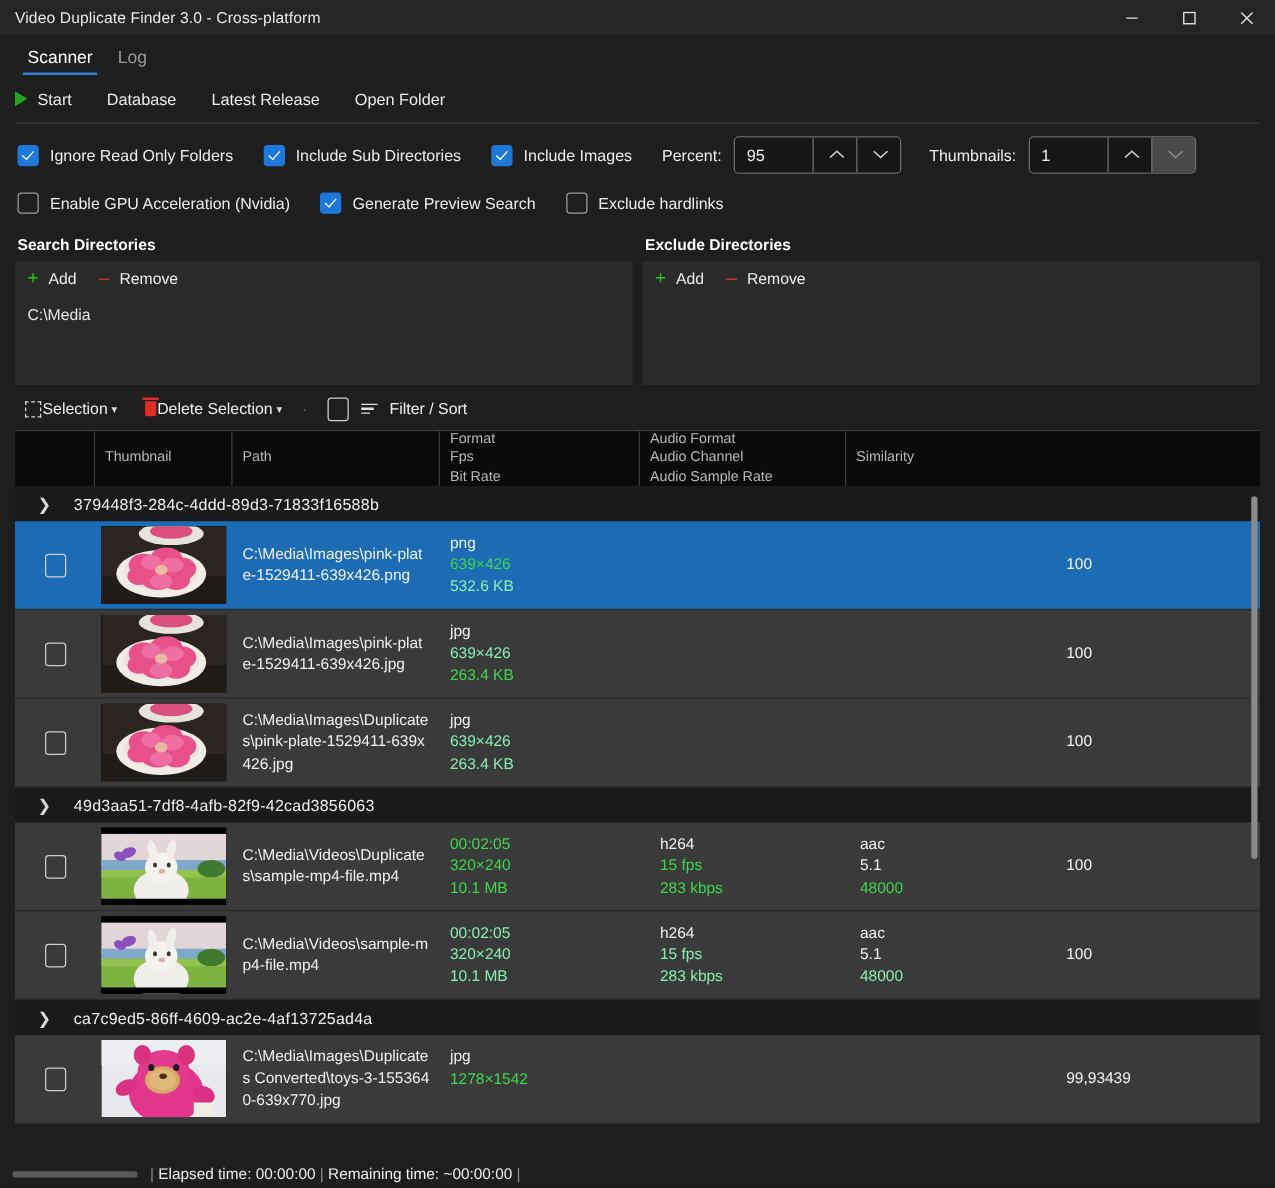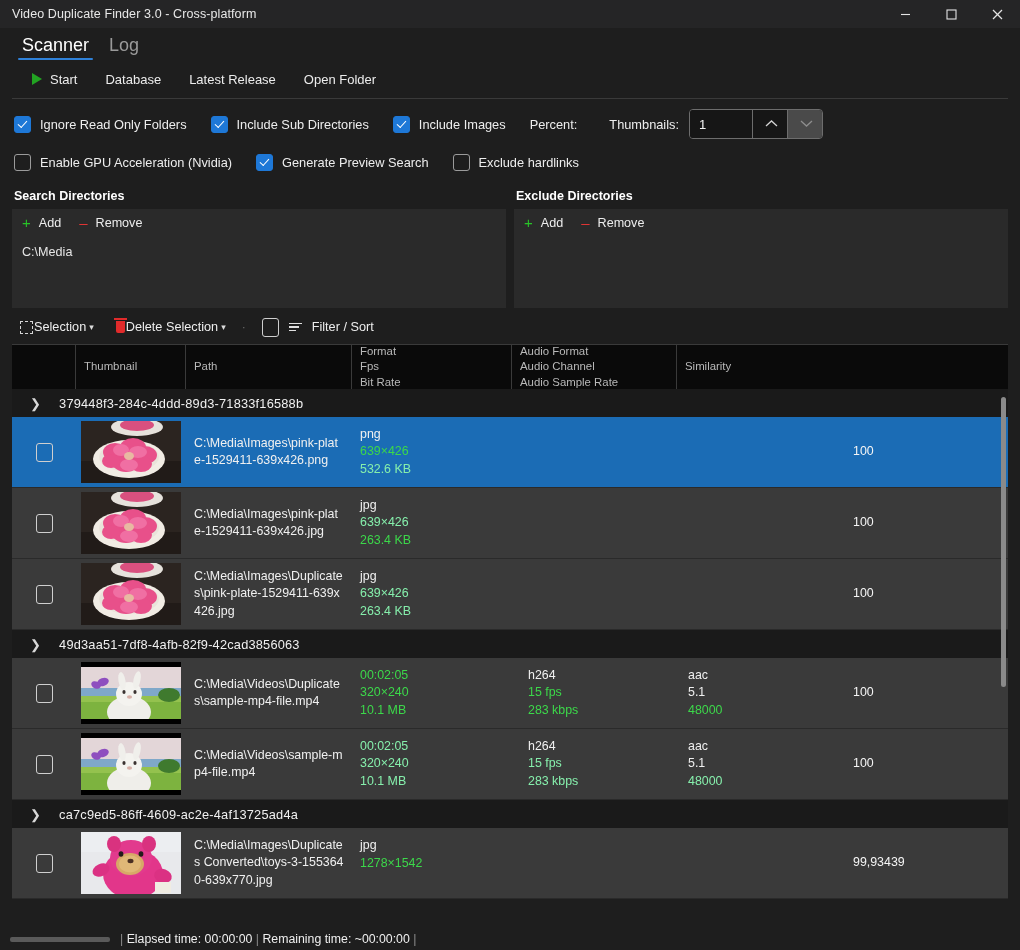--- a/index.html
+++ b/index.html
@@ -20,29 +20,29 @@
   .titlebar .title { font-size: 12.5px; color: #e8e8e8; letter-spacing: .1px; }
   .wincontrols { margin-left: auto; display: flex; height: 28px; }
   .wincontrols div {
     width: 46px; height: 28px; display: flex; align-items: center; justify-content: center;
     font-size: 12px; color: #e4e4e4;
   }
 
   
   .tabbar { height: 34px; background: #1e1e1e; display: flex; align-items: stretch; padding-left: 12px; }
   .tab { padding: 0 10px; display: flex; align-items: center; position: relative;
-         font-size: 18px; color: #9a9a9a; justify-content: flex-end; }
+         font-size: 14px; color: #9a9a9a; justify-content: flex-end; }
   .tab.active { color: #ffffff; }
   .tab.active::after {
     content: ""; position: absolute; left: 6px; right: 6px; bottom: 2px;
     height: 2px; background: #2f81d8; border-radius: 1px;
   }
 
   
-  .actionbar { height: 34px; background: #1e1e1e; display: flex; padding-left: 20px; gap: 4px; }
+  .actionbar { height: 34px; background: #1e1e1e; display: flex; gap: 4px; }
   .actionbtn { display: flex; align-items: center; gap: 8px; padding: 4px 12px; font-size: 13px; color: #ececec; }
   .play-tri {
     width: 0; height: 0; border-left: 10px solid #22a322;
     border-top: 6px solid transparent; border-bottom: 6px solid transparent;
   }
 
   .hr { height: 1px; background: #3a3a3a; margin: 2px 12px 0 12px; }
 
   
   .options { padding: 10px 14px 4px 14px; }
@@ -209,20 +209,37 @@
     <div class="cbwrap">
       <span class="cb on"></span>
       <span class="cblabel">Include Sub Directories</span>
     </div>
     <div class="cbwrap">
       <span class="cb on"></span>
       <span class="cblabel">Include Images</span>
     </div>
 
     <span class="fieldlabel">Percent:</span>
+    <div class="spinner">
+      <div class="val">95</div>
+      <div class="btn">
+        <span class="chev">
+          <svg width="13" height="9" viewBox="0 0 13 9">
+              <polyline points="1,7 6.5,2 12,7" fill="none" stroke="#d2d2d2" stroke-width="1.3"></polyline>
+            </svg>
+        </span>
+      </div>
+      <div class="btn">
+        <span class="chev">
+          <svg width="13" height="9" viewBox="0 0 13 9">
+              <polyline points="1,2 6.5,7 12,2" fill="none" stroke="#d2d2d2" stroke-width="1.3"></polyline>
+            </svg>
+        </span>
+      </div>
+    </div>
 
     <span class="fieldlabel" style="margin-left:22px">Thumbnails:</span>
     <div class="spinner">
       <div class="val">1</div>
       <div class="btn">
         <span class="chev">
           <svg width="13" height="9" viewBox="0 0 13 9">
               <polyline points="1,7 6.5,2 12,7" fill="none" stroke="#d2d2d2" stroke-width="1.3"></polyline>
             </svg>
         </span>

